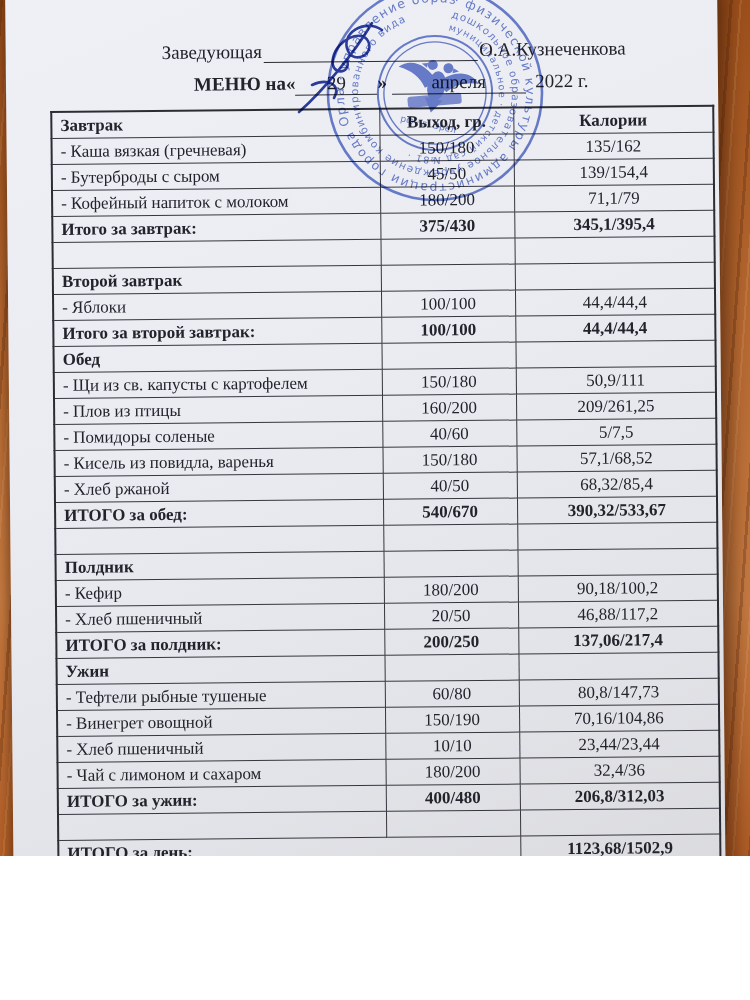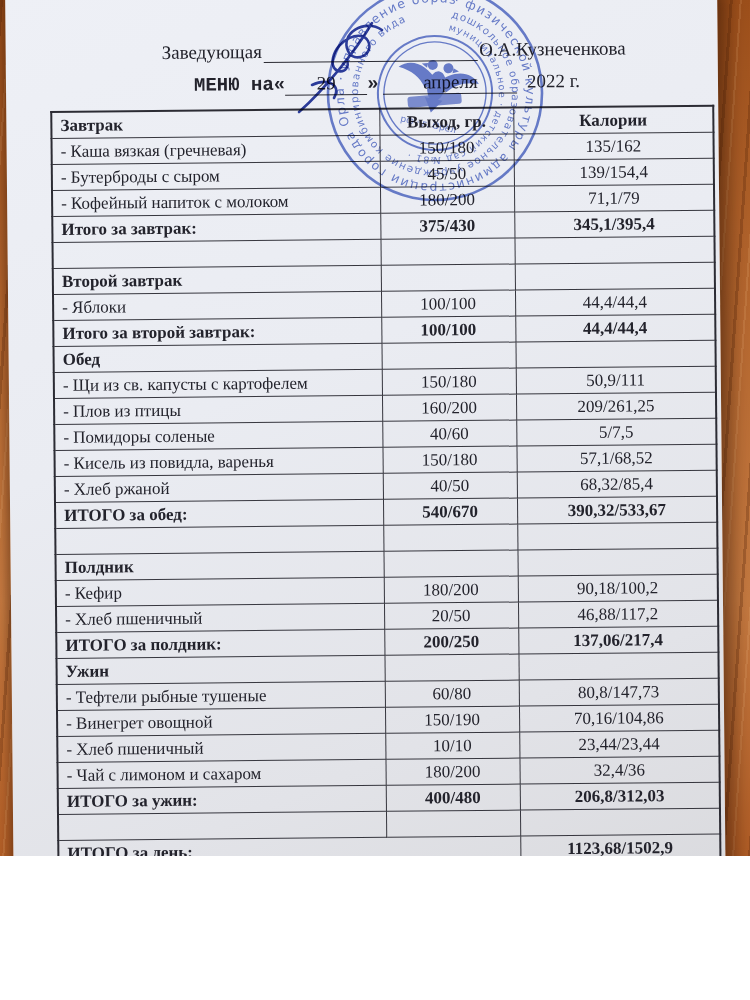--- a/index.html
+++ b/index.html
@@ -14,21 +14,21 @@
     background:linear-gradient(158deg,#eef0f6 0%,#eaecf2 38%,#e2e3e8 70%,#d6d6d9 100%);
     transform:rotate(-0.55deg);
     box-shadow:10px 6px 18px rgba(50,20,4,.5), -4px 0 10px rgba(50,20,4,.35);
     border-radius:5px/9px;
     box-sizing:border-box;padding-top:54px;
     color:#23232c;
   }
   .line1{display:flex;align-items:flex-end;margin:0 92px 0 156px;font-size:19px;}
   .fill-underline{flex:1;border-bottom:1.6px solid #2b2b33;margin:0 2px;}
   .line2{margin:10px 0 0 188px;font-size:19px;white-space:nowrap;}
-  .menu-bold{font-weight:bold;font-family:Liberation Mono, monospace;}
+  .menu-bold{font-weight:bold;}
   .u{display:inline-block;border-bottom:1.6px solid #2b2b33;text-align:center;}
   .u-day{width:82px;}
   .u-month{width:134px;}
   table.menu{border-collapse:collapse;margin:13px 0 0 44px;width:662px;table-layout:fixed;}
   table.menu{border:2.4px solid #2c2c34;}
   table.menu td,table.menu th{border:1.5px solid #36363e;height:25px;padding:0 8px;font-size:17px;overflow:hidden;white-space:nowrap;}
   th.c-name{text-align:left;font-size:18px;}
   th{font-size:17.5px;}
   .c-out,.c-cal{text-align:center;}
   .row-total td,.row-grand td,.row-section td,th{font-weight:bold;}

